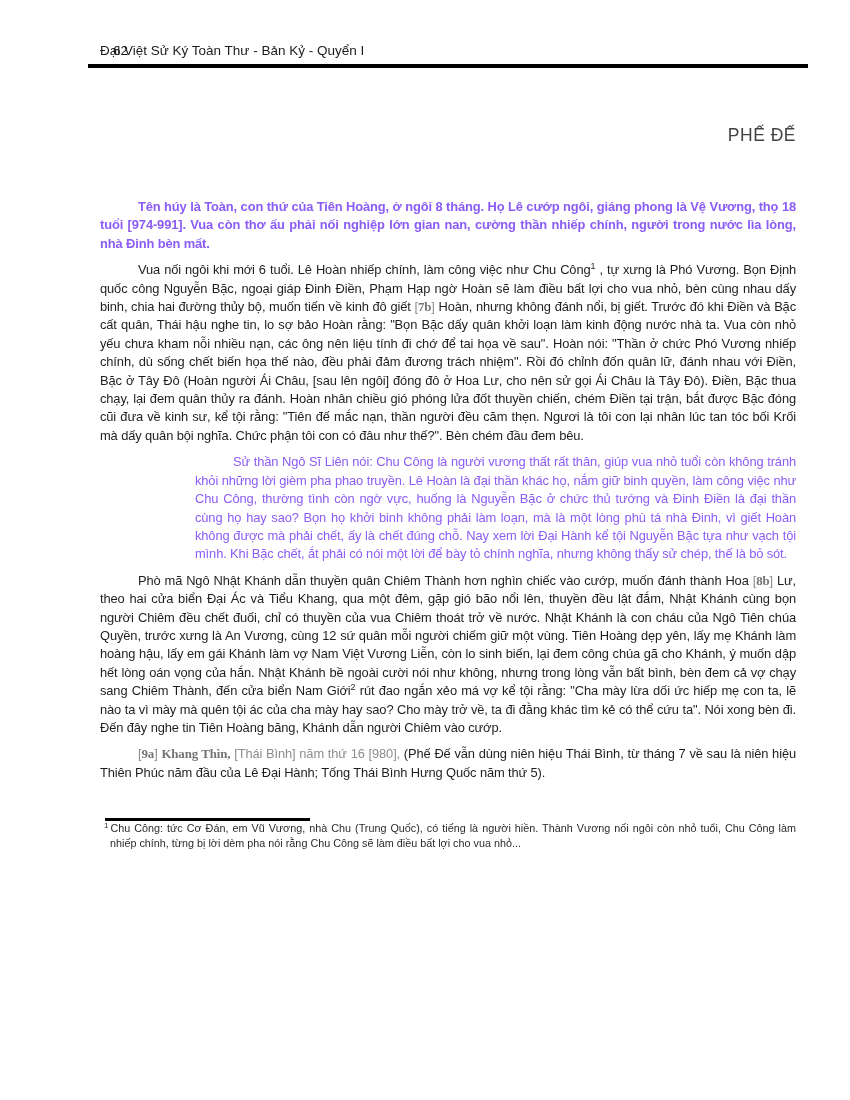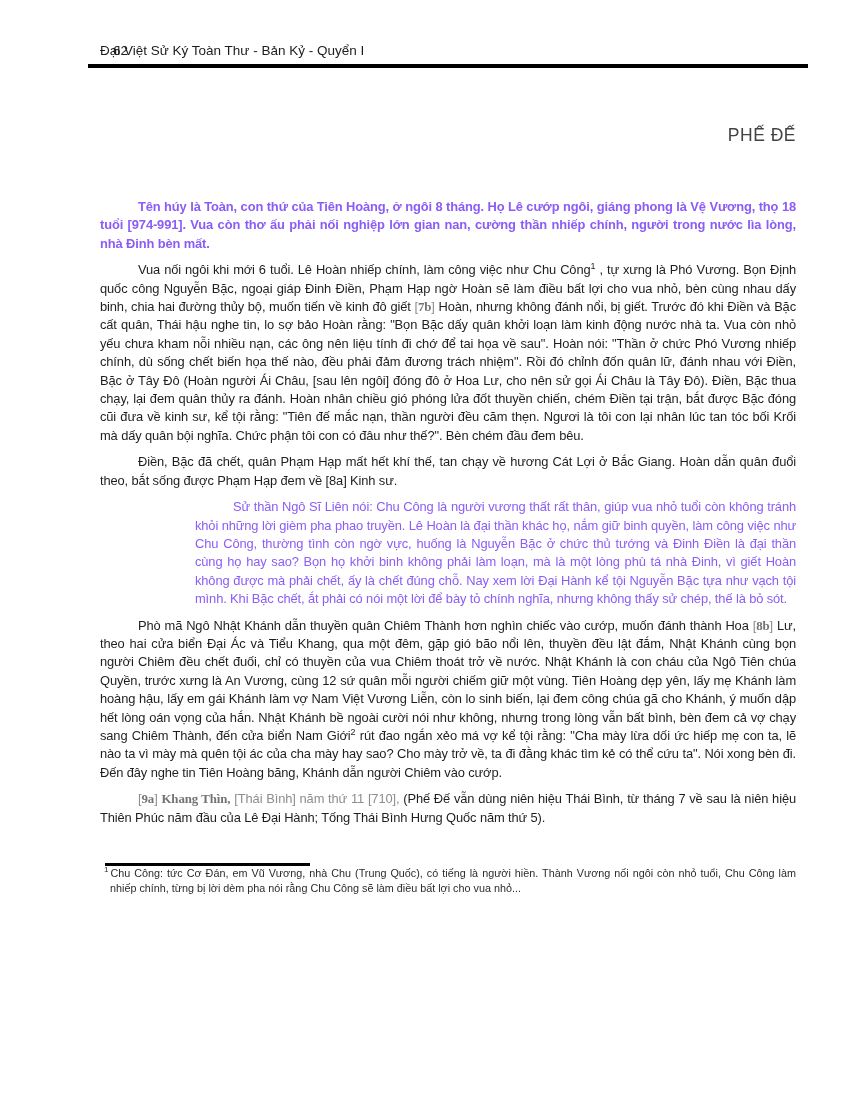--- a/index.html
+++ b/index.html
@@ -64,24 +64,23 @@
     <span class="pagenum">62</span>
     <div class="htitle">Đại Việt Sử Ký Toàn Thư - Bản Kỷ - Quyển I</div>
   </div>
   <div class="hrule"></div>
 
   <h1 class="title">PHẾ ĐẾ</h1>
 
   <div>
     <p class="para intro"><span>Tên húy là Toàn, con thứ của Tiên Hoàng, ở ngôi 8 tháng. Họ Lê cướp ngôi, giáng phong là Vệ Vương, thọ 18 tuổi [974-991]. Vua còn thơ ấu phải nối nghiệp lớn gian nan, cường thần nhiếp chính, người trong nước lìa lòng, nhà Đinh bèn mất.</span></p>
     <p class="para"><span>Vua nối ngôi khi mới 6 tuổi. Lê Hoàn nhiếp chính, làm công việc như Chu Công</span><sup>1</sup><span> , tự xưng là Phó Vương. Bọn Định quốc công Nguyễn Bặc, ngoại giáp Đinh Điền, Phạm Hạp ngờ Hoàn sẽ làm điều bất lợi cho vua nhỏ, bèn cùng nhau dấy binh, chia hai đường thủy bộ, muốn tiến về kinh đô giết </span><span class="s-g">[</span><span class="s-b">7b</span><span class="s-g">]</span><span> Hoàn, nhưng không đánh nổi, bị giết. Trước đó khi Điền và Bặc cất quân, Thái hậu nghe tin, lo sợ bảo Hoàn rằng: "Bọn Bặc dấy quân khởi loạn làm kinh động nước nhà ta. Vua còn nhỏ yếu chưa kham nỗi nhiều nạn, các ông nên liệu tính đi chớ để tai họa về sau". Hoàn nói: "Thần ở chức Phó Vương nhiếp chính, dù sống chết biến họa thế nào, đều phải đảm đương trách nhiệm". Rồi đó chỉnh đốn quân lữ, đánh nhau với Điền, Bặc ở Tây Đô (Hoàn người Ái Châu, [sau lên ngôi] đóng đô ở Hoa Lư, cho nên sử gọi Ái Châu là Tây Đô). Điền, Bặc thua chạy, lại đem quân thủy ra đánh. Hoàn nhân chiều gió phóng lửa đốt thuyền chiến, chém Điền tại trận, bắt được Bặc đóng cũi đưa về kinh sư, kể tội rằng: "Tiên đế mắc nạn, thần người đều căm thẹn. Ngươi là tôi con lại nhân lúc tan tóc bối Krối mà dấy quân bội nghĩa. Chức phận tôi con có đâu như thế?". Bèn chém đầu đem bêu.</span></p>
-    <p class="para"><span>Điền, Bặc đã chết, quân Phạm Hạp mất hết khí thế, tan chạy về hương Cát Lợi ở Bắc Giang. Hoàn dẫn quân đuổi theo, bắt sống được Phạm Hạp đem về [8a] Kinh sư.</span></p>
     <p class="para quote"><span>Sử thần Ngô Sĩ Liên nói: Chu Công là người vương thất rất thân, giúp vua nhỏ tuổi còn không tránh khỏi những lời gièm pha phao truyền. Lê Hoàn là đại thần khác họ, nắm giữ binh quyền, làm công việc như Chu Công, thường tình còn ngờ vực, huống là Nguyễn Bặc ở chức thủ tướng và Đinh Điền là đại thần cùng họ hay sao? Bọn họ khởi binh không phải làm loạn, mà là một lòng phù tá nhà Đinh, vì giết Hoàn không được mà phải chết, ấy là chết đúng chỗ. Nay xem lời Đại Hành kể tội Nguyễn Bặc tựa như vạch tội mình. Khi Bặc chết, ắt phải có nói một lời để bày tỏ chính nghĩa, nhưng không thấy sử chép, thế là bỏ sót.</span></p>
     <p class="para"><span>Phò mã Ngô Nhật Khánh dẫn thuyền quân Chiêm Thành hơn nghìn chiếc vào cướp, muốn đánh thành Hoa </span><span class="s-g">[</span><span class="s-b">8b</span><span class="s-g">]</span><span> Lư, theo hai cửa biển Đại Ác và Tiểu Khang, qua một đêm, gặp gió bão nổi lên, thuyền đều lật đắm, Nhật Khánh cùng bọn người Chiêm đều chết đuối, chỉ có thuyền của vua Chiêm thoát trở về nước. Nhật Khánh là con cháu của Ngô Tiên chúa Quyền, trước xưng là An Vương, cùng 12 sứ quân mỗi người chiếm giữ một vùng. Tiên Hoàng dẹp yên, lấy mẹ Khánh làm hoàng hậu, lấy em gái Khánh làm vợ Nam Việt Vương Liễn, còn lo sinh biến, lại đem công chúa gã cho Khánh, ý muốn dập hết lòng oán vọng của hắn. Nhật Khánh bề ngoài cười nói như không, nhưng trong lòng vẫn bất bình, bèn đem cả vợ chạy sang Chiêm Thành, đến cửa biển Nam Giới</span><sup>2</sup><span>  rút đao ngắn xẻo má vợ kể tội rằng: "Cha mày lừa dối ức hiếp mẹ con ta, lẽ nào ta vì mày mà quên tội ác của cha mày hay sao? Cho mày trở về, ta đi đằng khác tìm kẻ có thể cứu ta". Nói xong bèn đi. Đến đây nghe tin Tiên Hoàng băng, Khánh dẫn người Chiêm vào cướp.</span></p>
-    <p class="para"><span class="s-g">[</span><span class="s-b">9a</span><span class="s-g">] </span><span class="s-b">Khang Thìn,</span><span> </span><span class="s-g">[Thái Bình] năm thứ 11 [710],</span><span> (Phế Đế vẫn dùng niên hiệu Thái Bình, từ tháng 7 về sau là niên hiệu Thiên Phúc  năm đầu của Lê Đại Hành; Tống Thái Bình Hưng Quốc năm thứ 5).</span></p>
+    <p class="para"><span class="s-g">[</span><span class="s-b">9a</span><span class="s-g">] </span><span class="s-b">Khang Thìn,</span><span> </span><span class="s-g">[Thái Bình] năm thứ 16 [980],</span><span> (Phế Đế vẫn dùng niên hiệu Thái Bình, từ tháng 7 về sau là niên hiệu Thiên Phúc  năm đầu của Lê Đại Hành; Tống Thái Bình Hưng Quốc năm thứ 5).</span></p>
   </div>
 
   <div class="footnotes">
     <div class="fnrule"></div>
     <div class="fn"><sup>1</sup><span>Chu Công: tức Cơ Đán, em Vũ Vương, nhà Chu (Trung Quốc), có tiếng là người hiền. Thành Vương nối ngôi còn nhỏ tuổi, Chu Công làm nhiếp chính, từng bị lời dèm pha nói rằng Chu Công sẽ làm điều bất lợi cho vua nhỏ...</span></div>
   </div>
 
 </div>
 
 </body></html>

